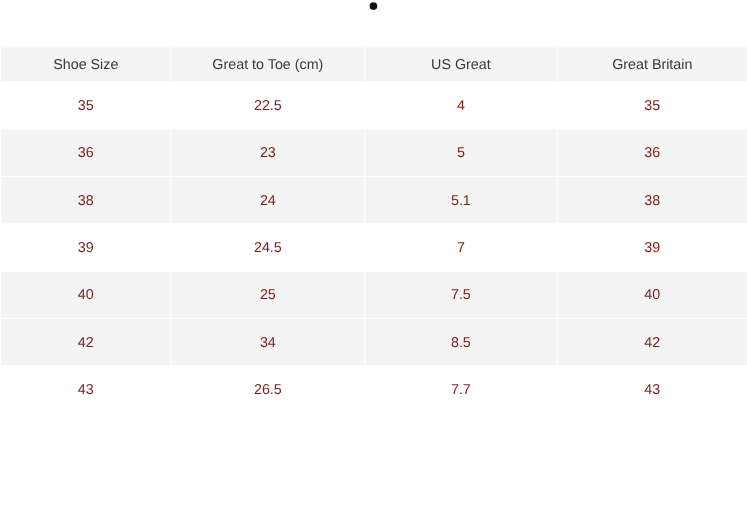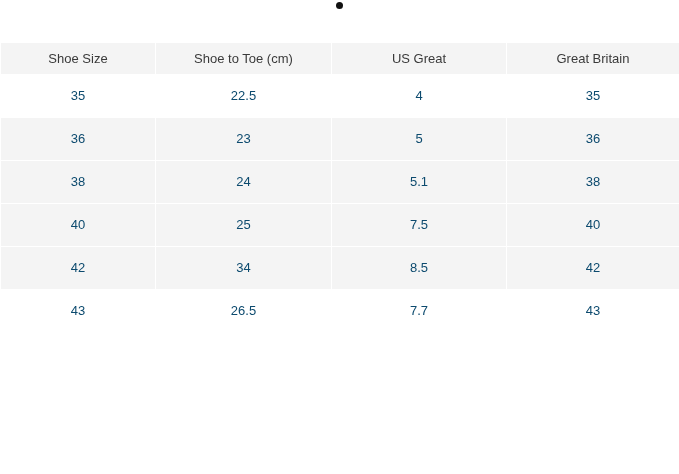--- a/index.html
+++ b/index.html
@@ -60,21 +60,21 @@
   }
   table.size-table col.c0 { width: 154px; }
   table.size-table col.c1 { width: 175px; }
   table.size-table col.c2 { width: 174px; }
   table.size-table col.c3 { width: 172px; }
 
   table.size-table th,
   table.size-table td {
     text-align: center;
     vertical-align: middle;
-    color: #0c4a6e;
+    color: #7f1d1d;
     font-weight: 400;
     font-size: 13px;
     line-height: 1.2;
     padding: 0;
     margin: 0;
     border: 0;
   }
   table.size-table thead th {
     height: 31px;
     background: #f4f4f4;
@@ -102,21 +102,21 @@
     <table class="size-table">
       <colgroup>
         <col class="c0">
           <col class="c1">
           <col class="c2">
           <col class="c3">
       </colgroup>
       <thead>
         <tr>
           <th>Shoe Size</th>
-          <th>Shoe to Toe (cm)</th>
+          <th>Great to Toe (cm)</th>
           <th>US Great</th>
           <th>Great Britain</th>
         </tr>
       </thead>
       <tbody>
           <tr class="row-odd">
             <td>35</td>
             <td>22.5</td>
             <td>4</td>
             <td>35</td>
@@ -125,20 +125,26 @@
             <td>36</td>
             <td>23</td>
             <td>5</td>
             <td>36</td>
           </tr>
           <tr class="row-even">
             <td>38</td>
             <td>24</td>
             <td>5.1</td>
             <td>38</td>
+          </tr>
+          <tr class="row-odd">
+            <td>39</td>
+            <td>24.5</td>
+            <td>7</td>
+            <td>39</td>
           </tr>
           <tr class="row-even">
             <td>40</td>
             <td>25</td>
             <td>7.5</td>
             <td>40</td>
           </tr>
           <tr class="row-even">
             <td>42</td>
             <td>34</td>

